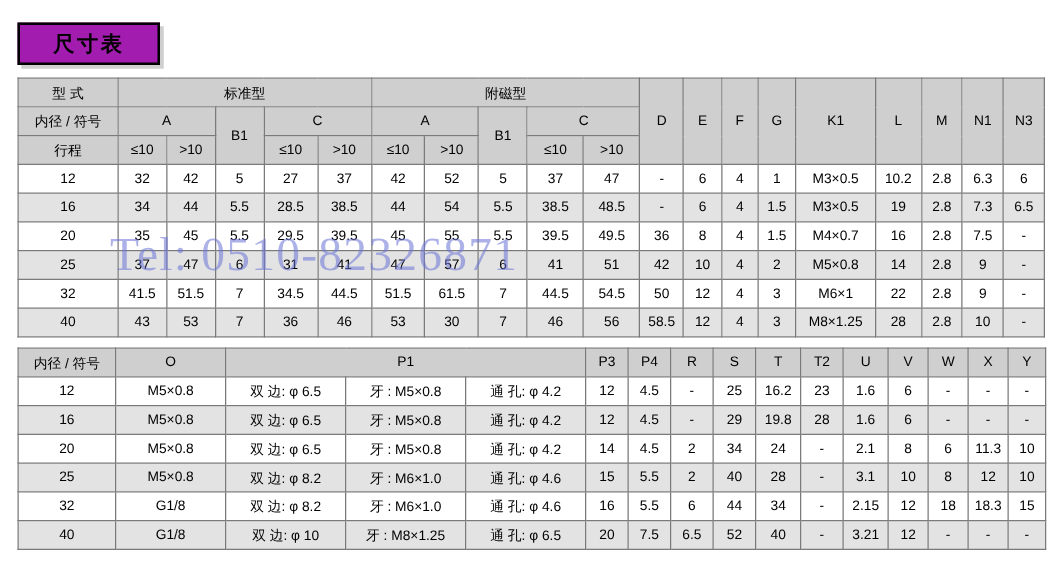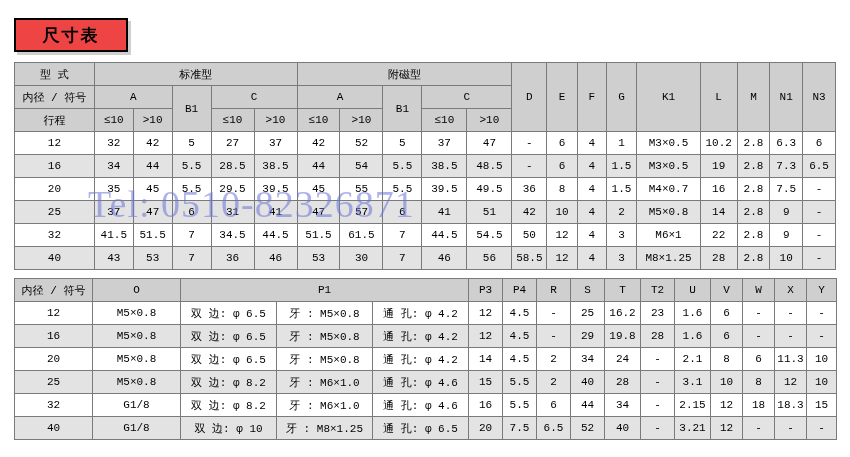--- a/index.html
+++ b/index.html
@@ -9,30 +9,30 @@
     font-family:"Liberation Sans","DejaVu Sans",sans-serif;
     position:relative;
     overflow:hidden;
   }
   .page{position:relative;width:850px;height:457px;}
 
   
   .title-tag{
     position:absolute;left:14px;top:18px;
     width:110px;height:30px;
-    background:#ef4444;
+    background:#a21caf;
     border:2px solid #000;
     box-shadow:3px 3px 0 #cfcfcf;
     display:flex;align-items:center;justify-content:center;
     font-size:17px;font-weight:bold;color:#000;
     letter-spacing:2px;
   }
 
   
-  .tbl-wrap{position:absolute;left:14px;top:62px;width:822px;font-family:Liberation Mono, monospace;}
+  .tbl-wrap{position:absolute;left:14px;top:62px;width:822px;}
   table{
     border-collapse:collapse;
     width:822px;
     table-layout:fixed;
     font-size:11px;
     color:#000;
   }
   td,th{
     border:1px solid #7a7a7a;
     text-align:center;

